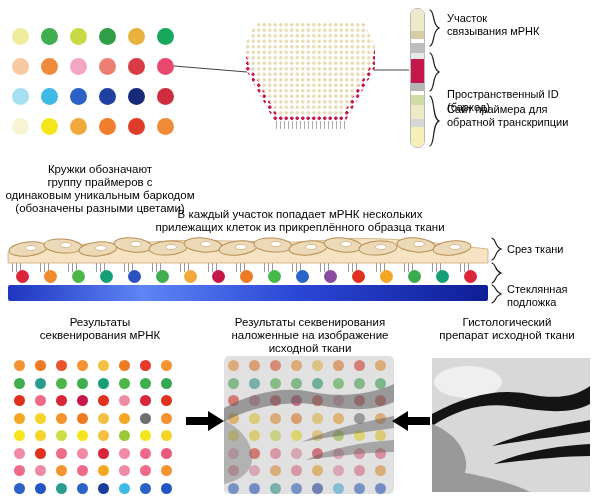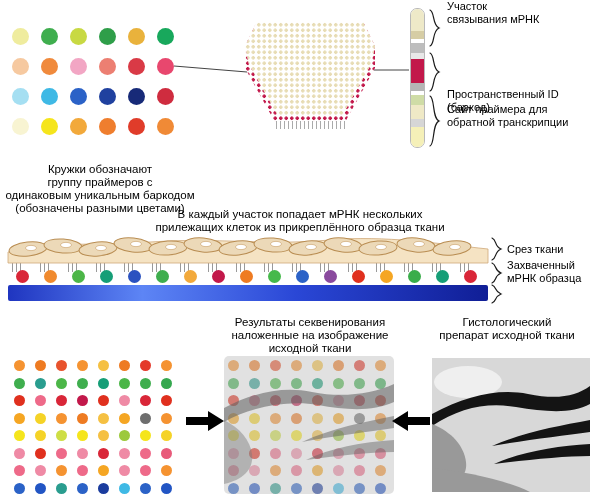--- a/index.html
+++ b/index.html
@@ -102,21 +102,21 @@
       <div class="segment" style="height: 10px; background: rgb(189, 189, 189);"></div>
       <div class="segment" style="height: 6px; background: rgb(232, 232, 232);"></div>
       <div class="segment" style="height: 24px; background: rgb(194, 24, 74);"></div>
       <div class="segment" style="height: 8px; background: rgb(181, 181, 181);"></div>
       <div class="segment" style="height: 4px; background: rgb(255, 255, 255);"></div>
       <div class="segment" style="height: 10px; background: rgb(207, 220, 166);"></div>
       <div class="segment" style="height: 14px; background: rgb(239, 233, 198);"></div>
       <div class="segment" style="height: 8px; background: rgb(214, 214, 214);"></div>
       <div class="segment" style="height: 22px; background: rgb(245, 240, 184);"></div>
     </div>
-  <div class="abs side-label z10" style="left:447px; top:0; width:145px;">Участок
+  <div class="abs side-label z10" style="left:447px; top:12px; width:145px;">Участок
 связывания мРНК</div>
   <div class="abs side-label z10" style="left:447px; top:60px; width:145px;margin-top:28px;">Пространственный ID
 (баркод)</div>
   <div class="abs side-label z10" style="left:447px; top:103px; width:145px;">Сайт праймера для
 обратной транскрипции</div>
 
   <div class="abs caption z10" style="left:70px; top:208px; width:460px;">В каждый участок попадает мРНК нескольких
 прилежащих клеток из прикреплённого образца ткани</div>
 
   <div class="abs squiggles" style="left:12px; top:258px; width:474px; height:14px;"></div>
@@ -139,23 +139,25 @@
         <span class="dot" style="background: rgb(245, 166, 35);"></span>
         <span class="dot" style="background: rgb(58, 173, 74);"></span>
         <span class="dot" style="background: rgb(22, 158, 119);"></span>
         <span class="dot" style="background: rgb(217, 38, 56);"></span>
       </div>
     </div>
 
   <div id="slide-bar" class="abs" style="left:8px; top:285px; width:480px; height:16px;"></div>
 
   <div class="abs side-label z10" style="left:507px; top:243px; width:90px;">Срез ткани</div>
-  <div class="abs side-label z10" style="left:507px; top:259px; width:90px;">Захваченный
-мРНК образца</div>
-
+  <div class="abs side-label z10" style="left:507px; top:283px; width:90px;">Стеклянная
+подложка</div>
+
+  <div class="abs caption z10" style="left:20px; top:316px; width:160px;">Результаты
+секвенирования мРНК</div>
   <div class="abs caption z10" style="left:418px; top:316px; width:178px;">Гистологический
 препарат исходной ткани</div>
   <div class="abs caption z10" style="left:218px; top:316px; width:184px;">Результаты секвенирования
 наложенные на изображение
 исходной ткани</div>
 
   <div class="abs dot-grid" style="left:14px; top:360px; --dot:11px; --cgap:10px; --rgap:6.5px;">
       <div class="dot-row">
         <span class="dot" style="background: rgb(245, 147, 49);"></span>
         <span class="dot" style="background: rgb(238, 123, 34);"></span>

